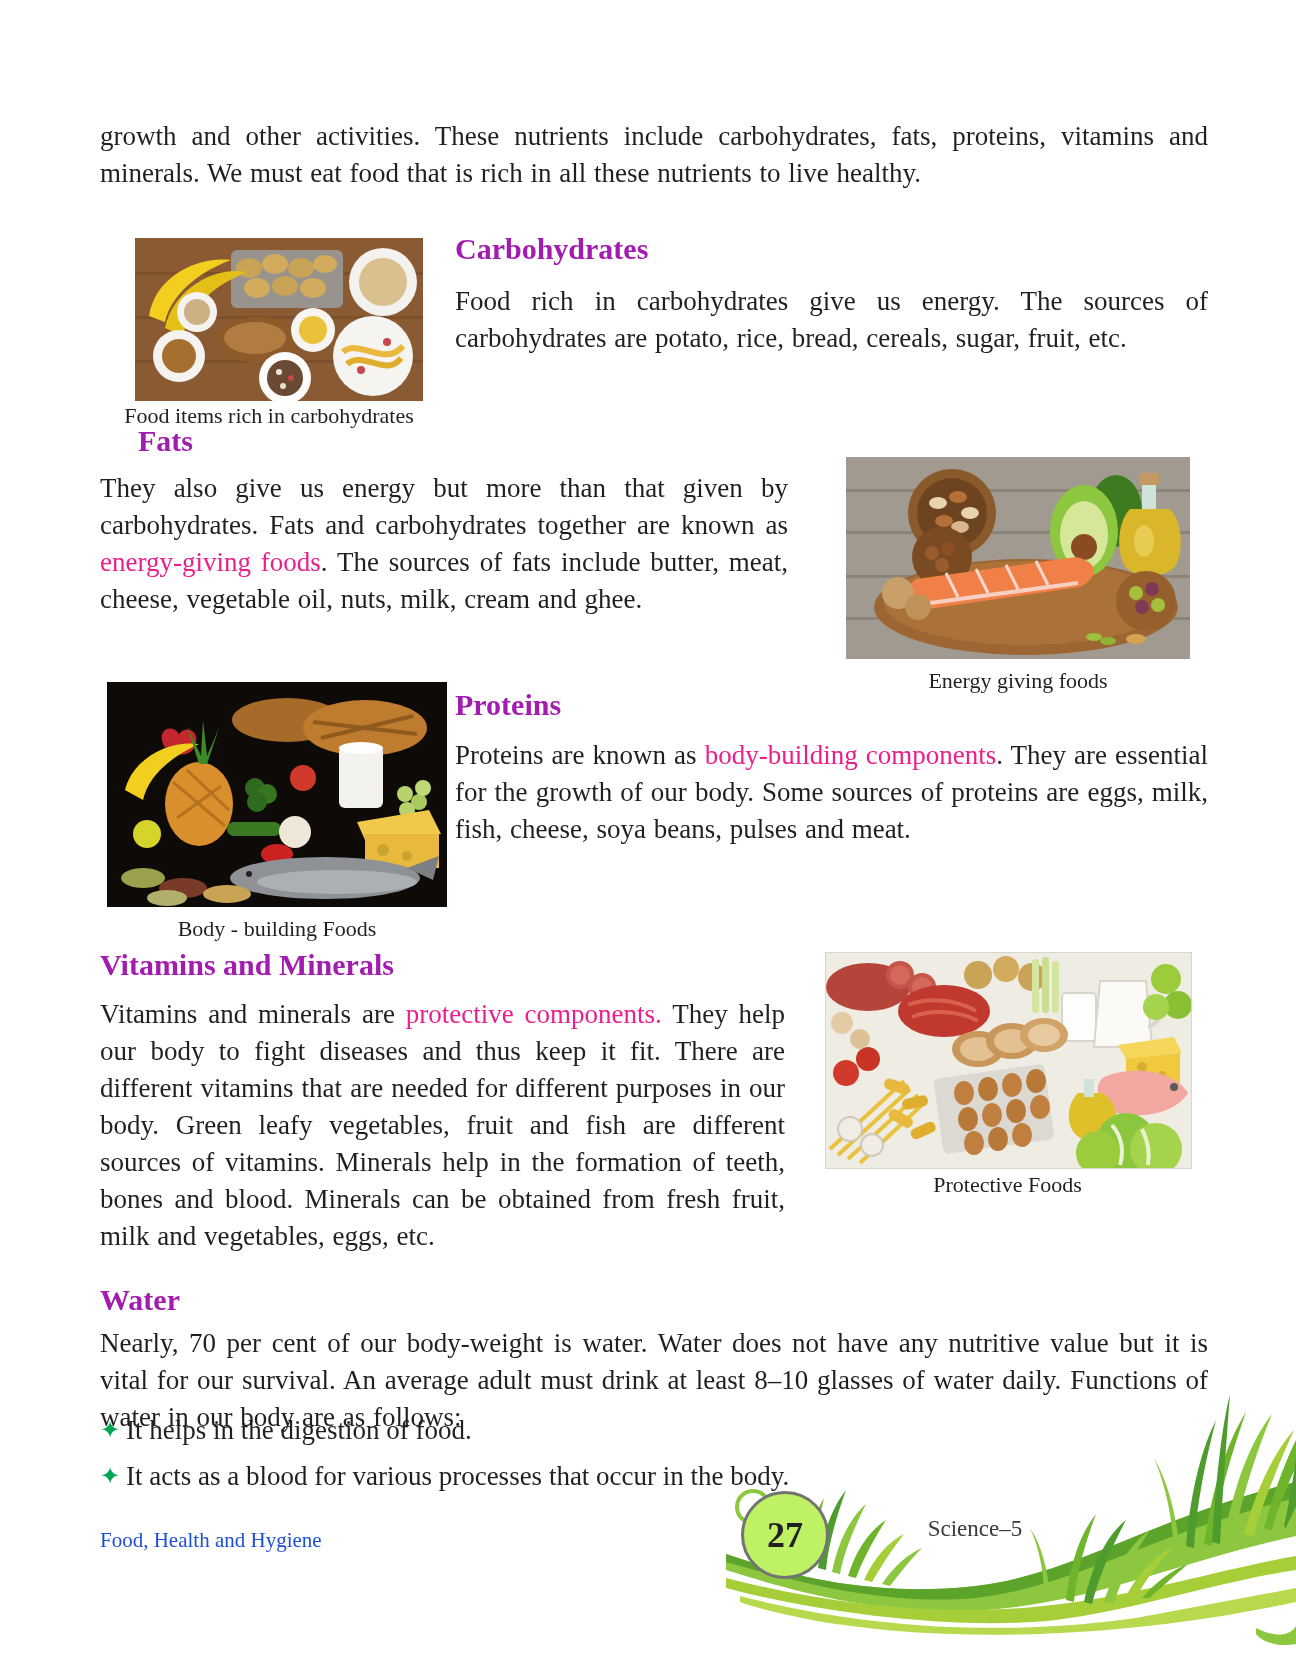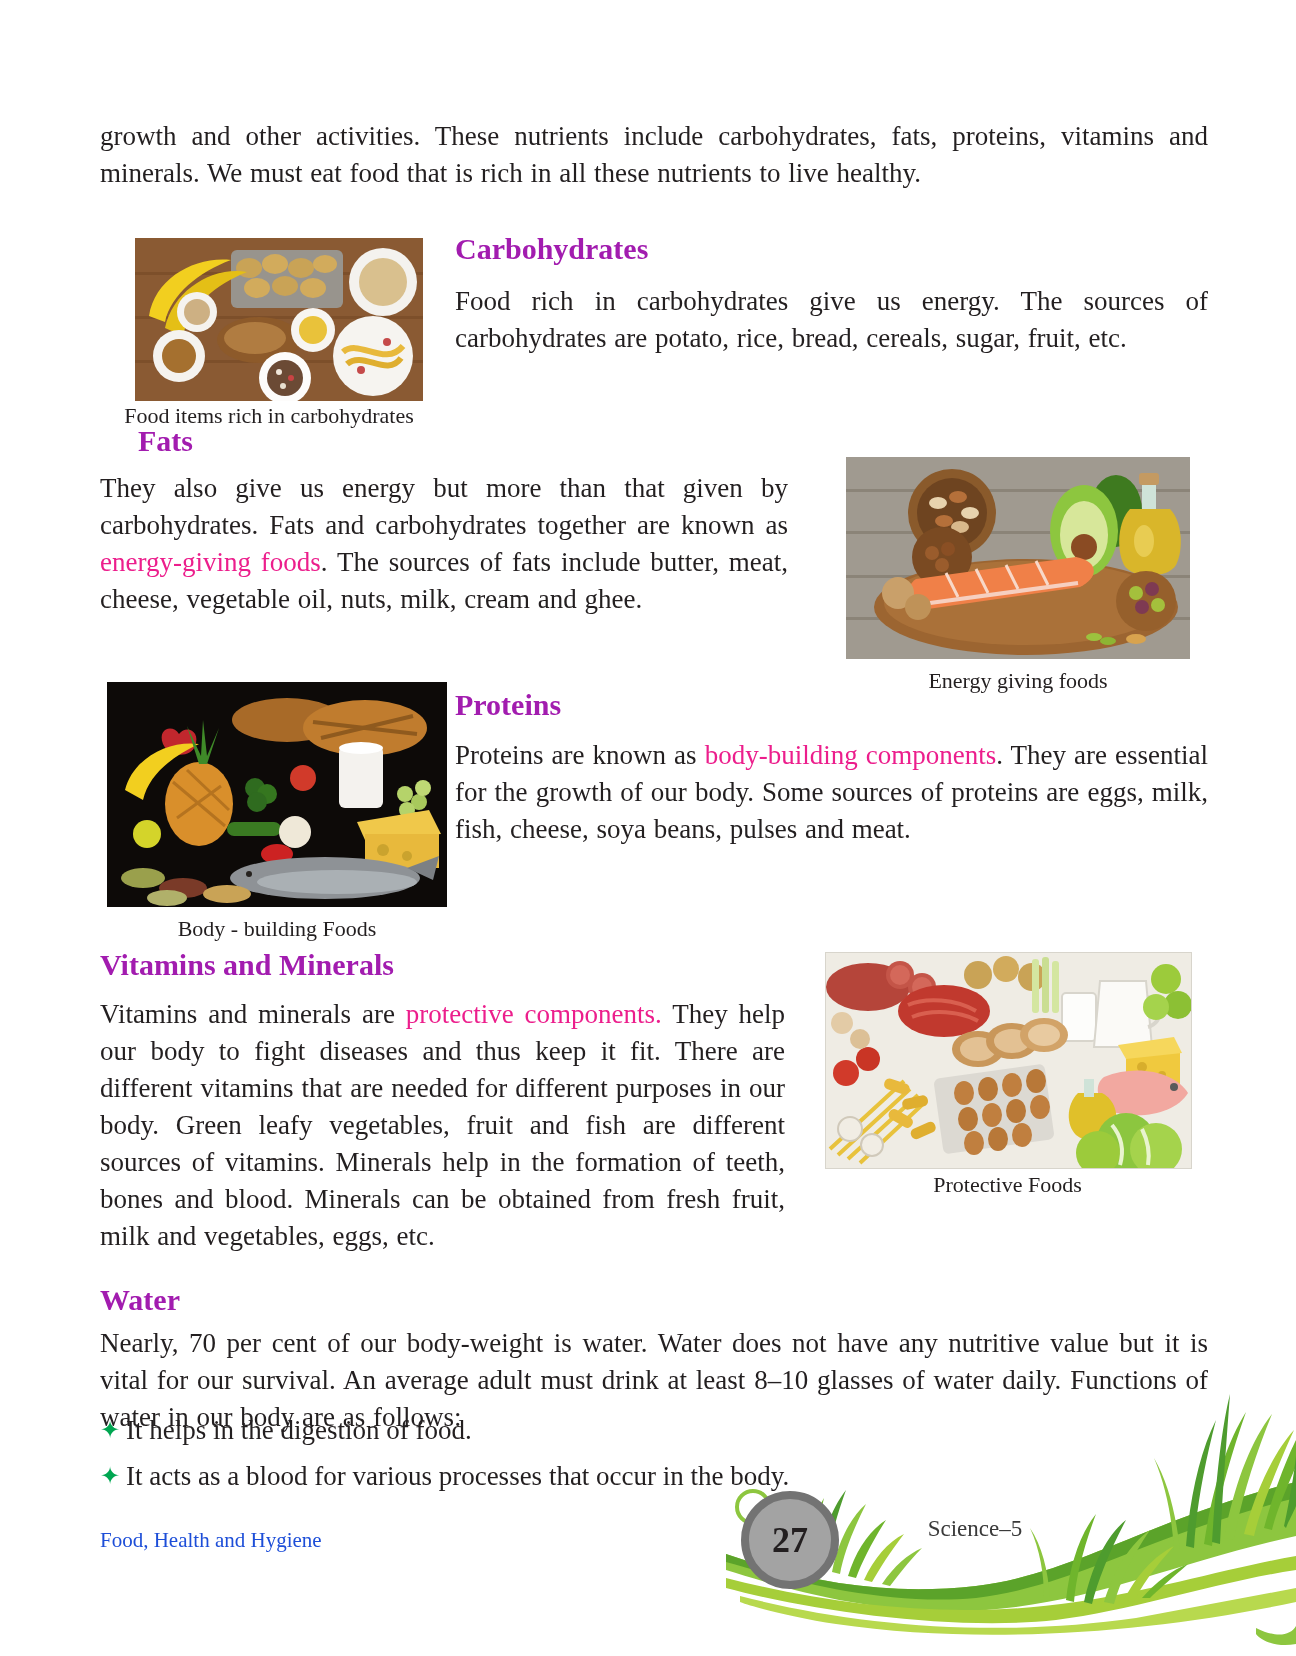--- a/index.html
+++ b/index.html
@@ -27,21 +27,21 @@
   .bullet-glyph { color:#00A651; font-size:24px; line-height:37px; width:26px; flex:0 0 26px;
                   font-family:"DejaVu Sans", sans-serif; }
   .bullet-text { font-size:27px; line-height:37px; }
   .footer-art { position:absolute; left:656px; top:1386px; width:640px; height:270px; }
   .page-circle-small {
     position:absolute; left:735px; top:1489px; width:28px; height:28px;
     border:4px solid #8DC63F; border-radius:50%; background:#ffffff;
   }
   .page-circle {
     position:absolute; left:741px; top:1491px; width:82px; height:82px;
-    border:8px solid #737373; border-radius:50%; background:#a3a3a3;
+    border:3px solid #737373; border-radius:50%; background:#bef264;
     text-align:center; line-height:82px; font-size:36px; font-weight:bold; color:#231F20;
   }
   .science-label { position:absolute; left:905px; top:1516px; width:140px; text-align:center;
                    font-size:23px; color:#3a3a3a; }
   .chapter-label { position:absolute; left:100px; top:1528px; font-size:21px; color:#1d4ed8; }
 </style>
 </head>
 <body>
 
 <div class="page">

